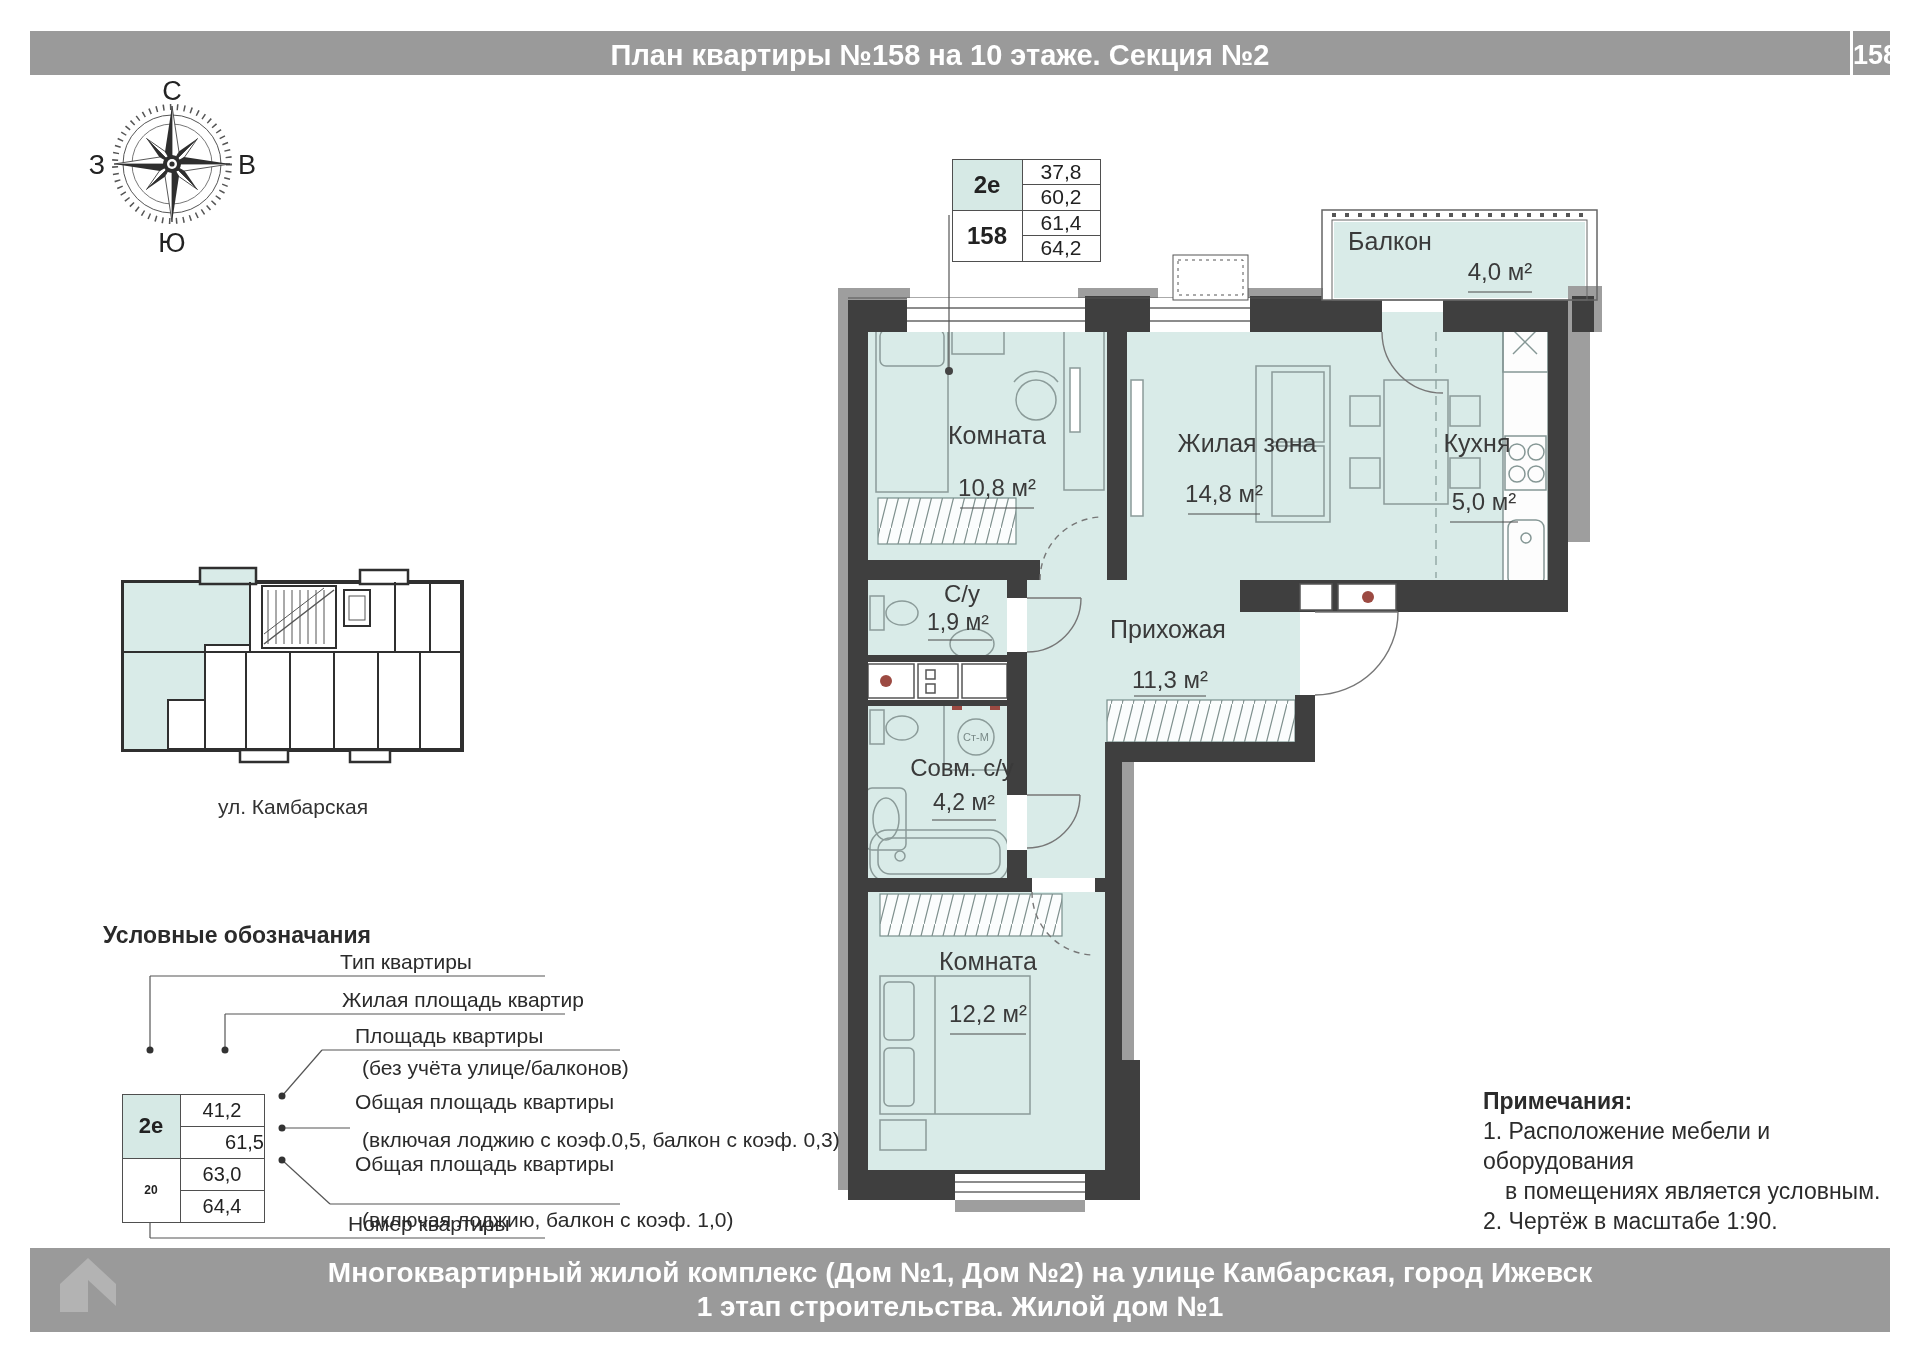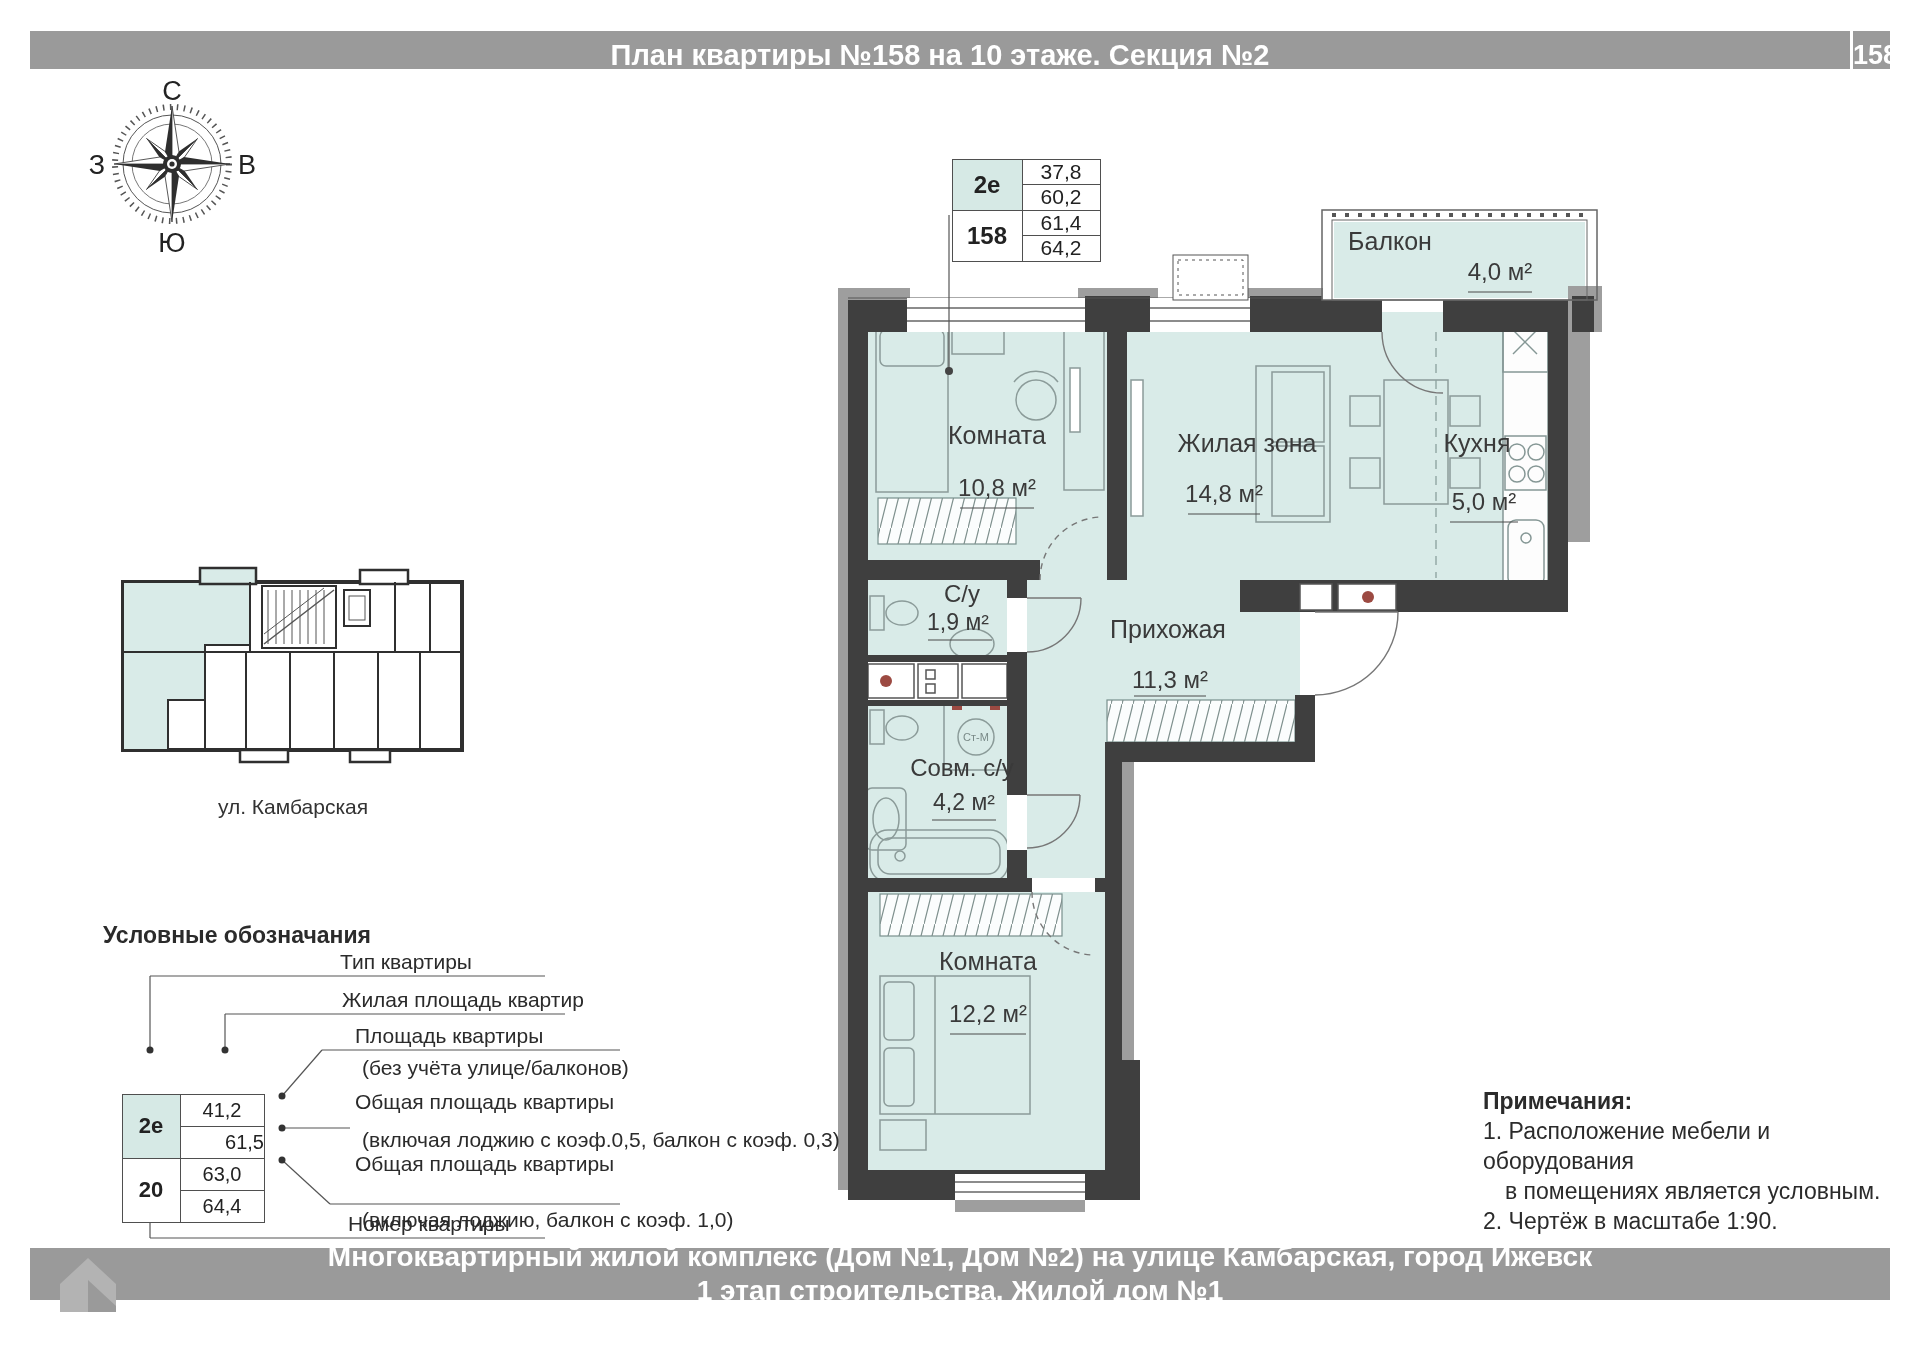--- a/index.html
+++ b/index.html
@@ -1,25 +1,25 @@
 <!DOCTYPE html>
 <html><head>
 <meta charset="utf-8">
 <style>
   html,body{margin:0;padding:0;}
   body{width:1920px;height:1354px;position:relative;background:#ffffff;
        font-family:"Liberation Sans",sans-serif;overflow:hidden;}
   svg text{font-family:"Liberation Sans",sans-serif;}
   .bar{position:absolute;left:30px;width:1860px;background:#9a9a9a;color:#fff;
        display:flex;align-items:stretch;}
-  #header-bar{top:31px;height:38px;}
+  #header-bar{top:31px;height:44px;}
   .bar-title{flex:1;text-align:center;line-height:49px;font-size:29px;font-weight:bold;}
   .bar-num{width:37px;border-left:3px solid #fff;text-align:center;line-height:49px;
        font-size:27px;font-weight:bold;}
-  #footer-bar{top:1248px;height:52px;flex-direction:column;justify-content:center;}
+  #footer-bar{top:1248px;height:84px;flex-direction:column;justify-content:center;}
   .footer-line{text-align:center;font-size:28px;font-weight:bold;line-height:34px;color:#fff;}
   .brand{position:absolute;left:56px;top:1254px;width:420px;height:62px;pointer-events:none;}
   .brand-text{position:absolute;left:74px;top:0px;font-size:47px;font-weight:bold;
        color:#b3b3b3;letter-spacing:1px;line-height:62px;}
   
   .card{position:absolute;display:grid;margin-top:46px;}
   #apt-card{left:952px;top:113px;grid-template-columns:70px 78px;grid-template-rows:25px 26px 25px 26px;}
   #legend-card{left:122px;top:1048px;grid-template-columns:58px 84px;grid-template-rows:32px 32px 32px 32px;}
   .cell{border:1px solid #4f4f4f;margin:-0.5px;display:flex;align-items:center;
        justify-content:center;font-size:21px;color:#222;background:#fff;}
@@ -368,21 +368,21 @@
     <circle cx="150" cy="1176" r="3.5" fill="#333" stroke="none"></circle>
   </g>
 </svg>
 
 <div class="lg-title">Условные обозначания</div>
 
 <div class="card" id="legend-card">
   <div class="cell head type" style="font-size:22px;">2е</div>
   <div class="cell" style="font-size:20px;">41,2</div>
   <div class="cell" style="font-size:20px;padding-left:45px;">61,5</div>
-  <div class="cell head num" style="font-size:22px;">20</div>
+  <div class="cell head num" style="font-size:12px;">20</div>
   <div class="cell" style="font-size:20px;">63,0</div>
   <div class="cell" style="font-size:20px;">64,4</div>
 </div>
 
 <div class="lg-label" style="left:340px;top:950px;">Тип квартиры</div>
 <div class="lg-label" style="left:342px;top:988px;">Жилая площадь квартир</div>
 <div class="lg-label" style="left:355px;top:1024px;">Площадь квартиры</div>
 <div class="lg-label" style="left:362px;top:1056px;">(без учёта улице/балконов)</div>
 <div class="lg-label" style="left:355px;top:1090px;">Общая площадь квартиры</div>
 <div class="lg-label" style="left:362px;top:1128px;">(включая лоджию с коэф.0,5, балкон с коэф. 0,3)</div>

